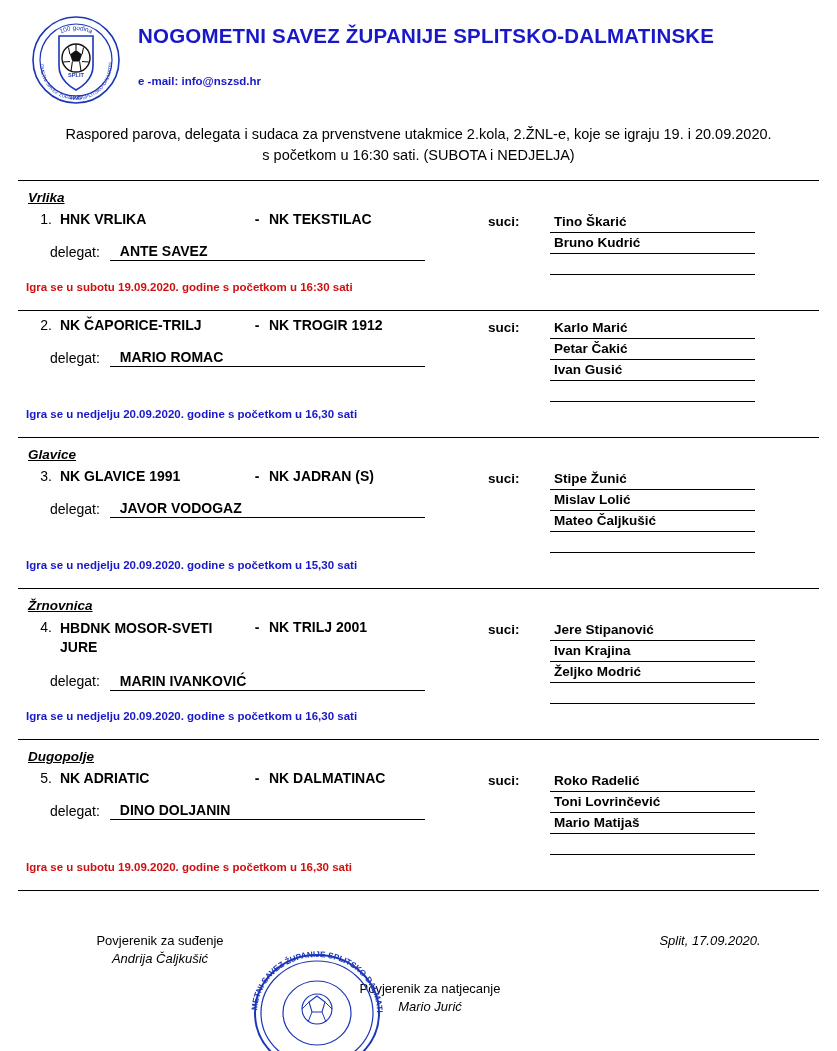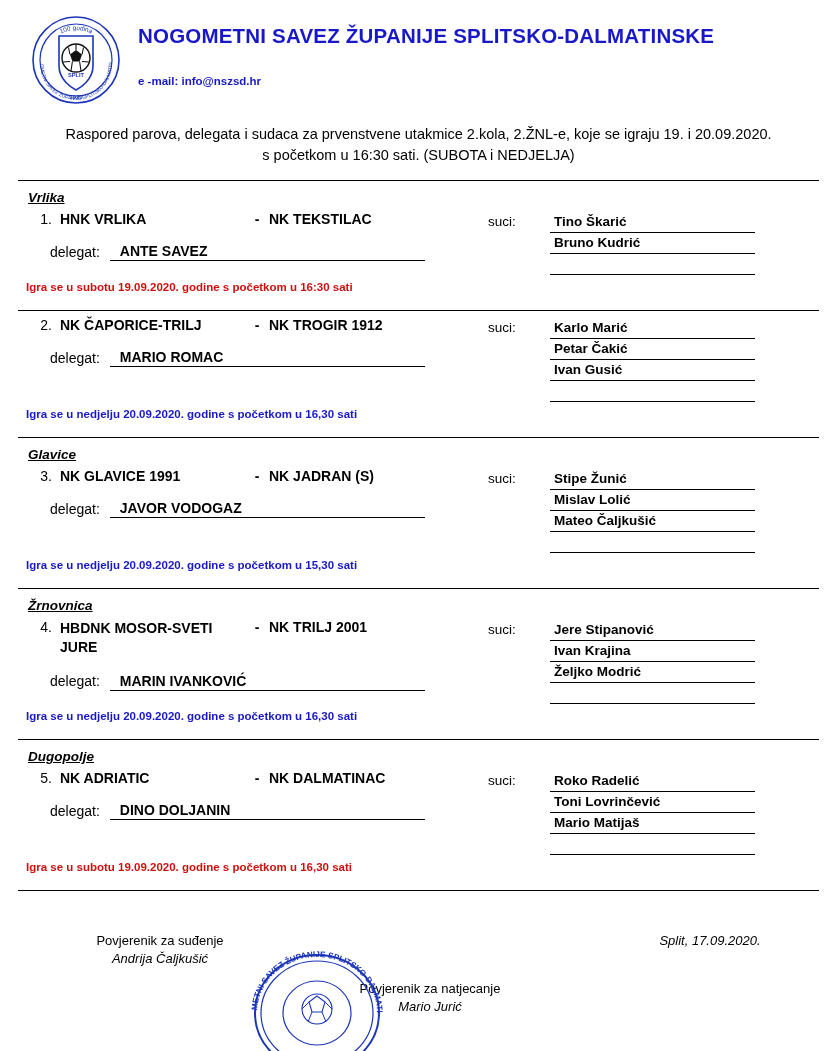--- a/index.html
+++ b/index.html
@@ -154,20 +154,21 @@
     padding-left: 8px;
     padding-bottom: 3px;
   }
 
   
   .suci-label {
     position: absolute;
     left: 0;
     top: 9px;
     font-size: 13.5px;
+    font-weight: bold;
   }
   .ref-list {
     margin-left: 62px;
     width: 205px;
   }
   .ref {
     font-size: 13.5px;
     font-weight: bold;
     border-bottom: 1.3px solid #000;
     padding: 1px 0 2px 4px;

